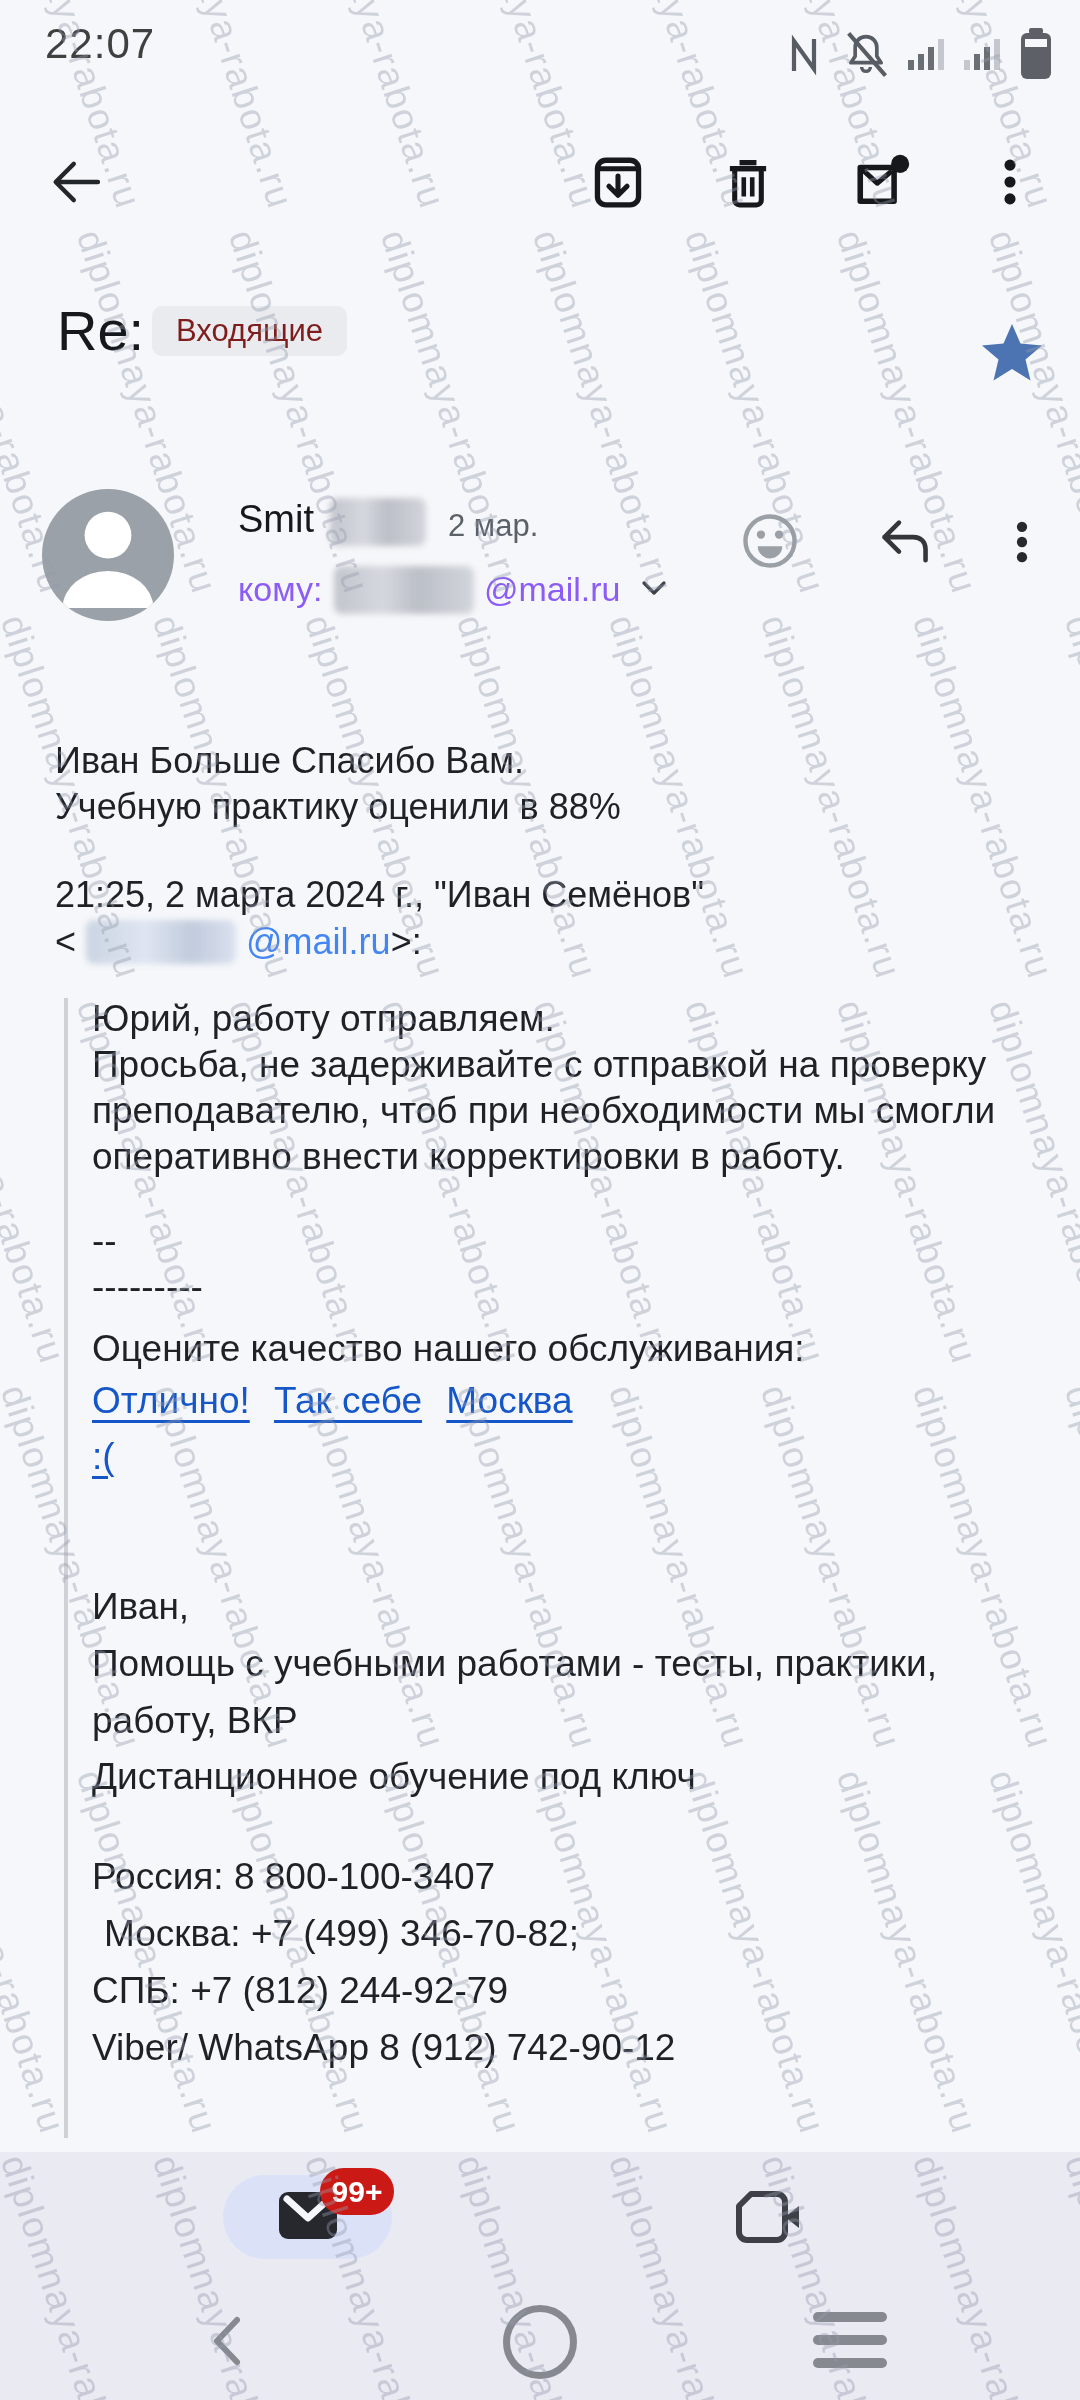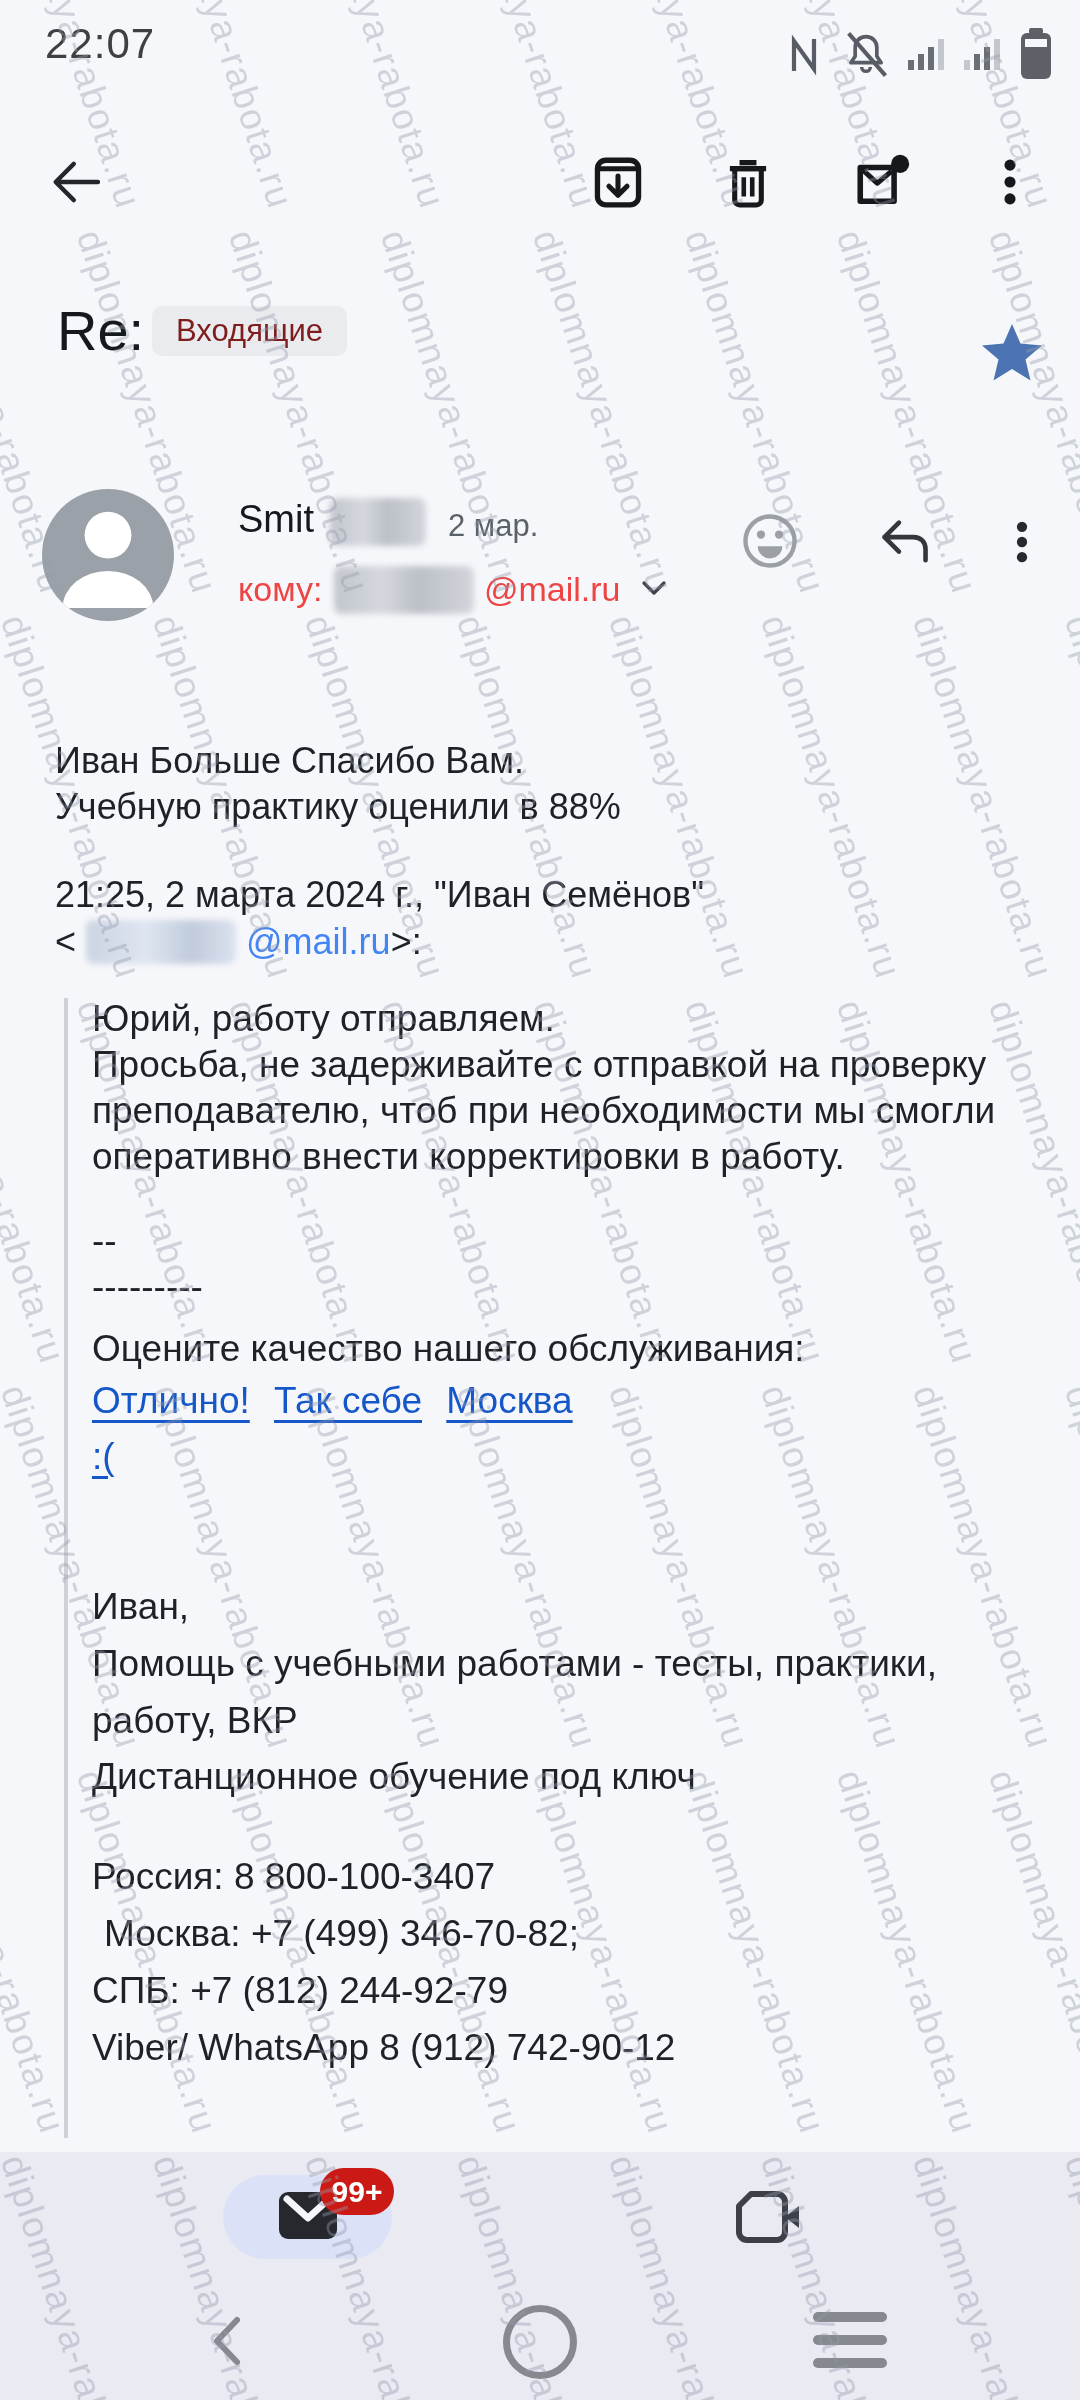--- a/index.html
+++ b/index.html
@@ -22,21 +22,21 @@
   #folder-badge{left:152px;top:306px;height:50px;padding:0 24px;background:#e9ebef;
       border-radius:10px;font-size:31px;color:#7f1d1d;display:flex;align-items:center;}
   
   #avatar{left:42px;top:489px;width:132px;height:132px;border-radius:50%;background:#9ba1a8;
       display:flex;align-items:center;justify-content:center;overflow:hidden;}
   .blur-box{position:absolute;border-radius:8px;filter:blur(3px);
       background:linear-gradient(90deg,#b9bdc5,#d0d3da 35%,#b2b6be 60%,#ccd0d7);opacity:.85;}
   .blur-box.blue{background:linear-gradient(90deg,#c3cede,#dbe3f0 40%,#b8c4d8 70%,#d6deee);}
   #sender-name{left:238px;top:498px;font-size:38px;font-weight:500;color:#15181c;}
   #sender-date{left:448px;top:508px;font-size:31px;color:#5b6168;}
-  .to-row{top:570px;font-size:34px;color:#ef4444;}
+  .to-row{top:570px;font-size:34px;color:#8b5cf6;}
   
   .quote-line{position:absolute;left:24px;white-space:nowrap;font-size:37px;color:#1e2126;}
   #quote-block{left:64px;top:998px;width:1000px;height:1140px;border-left:4px solid #cfd1d6;}
   a.rate{color:#1556c8;text-decoration:underline;text-decoration-thickness:3px;
       text-underline-offset:7px;margin-right:14px;}
   #email-link{color:#4285f4;}
   
   #bottom-band{left:0;top:2152px;width:1080px;height:248px;background:#e9eaf2;}
   #mail-tab-pill{left:223px;top:2175px;width:169px;height:84px;border-radius:42px;background:#dbe2f8;}
   #badge{left:320px;top:2168px;min-width:74px;height:47px;border-radius:24px;background:#cb1a15;

